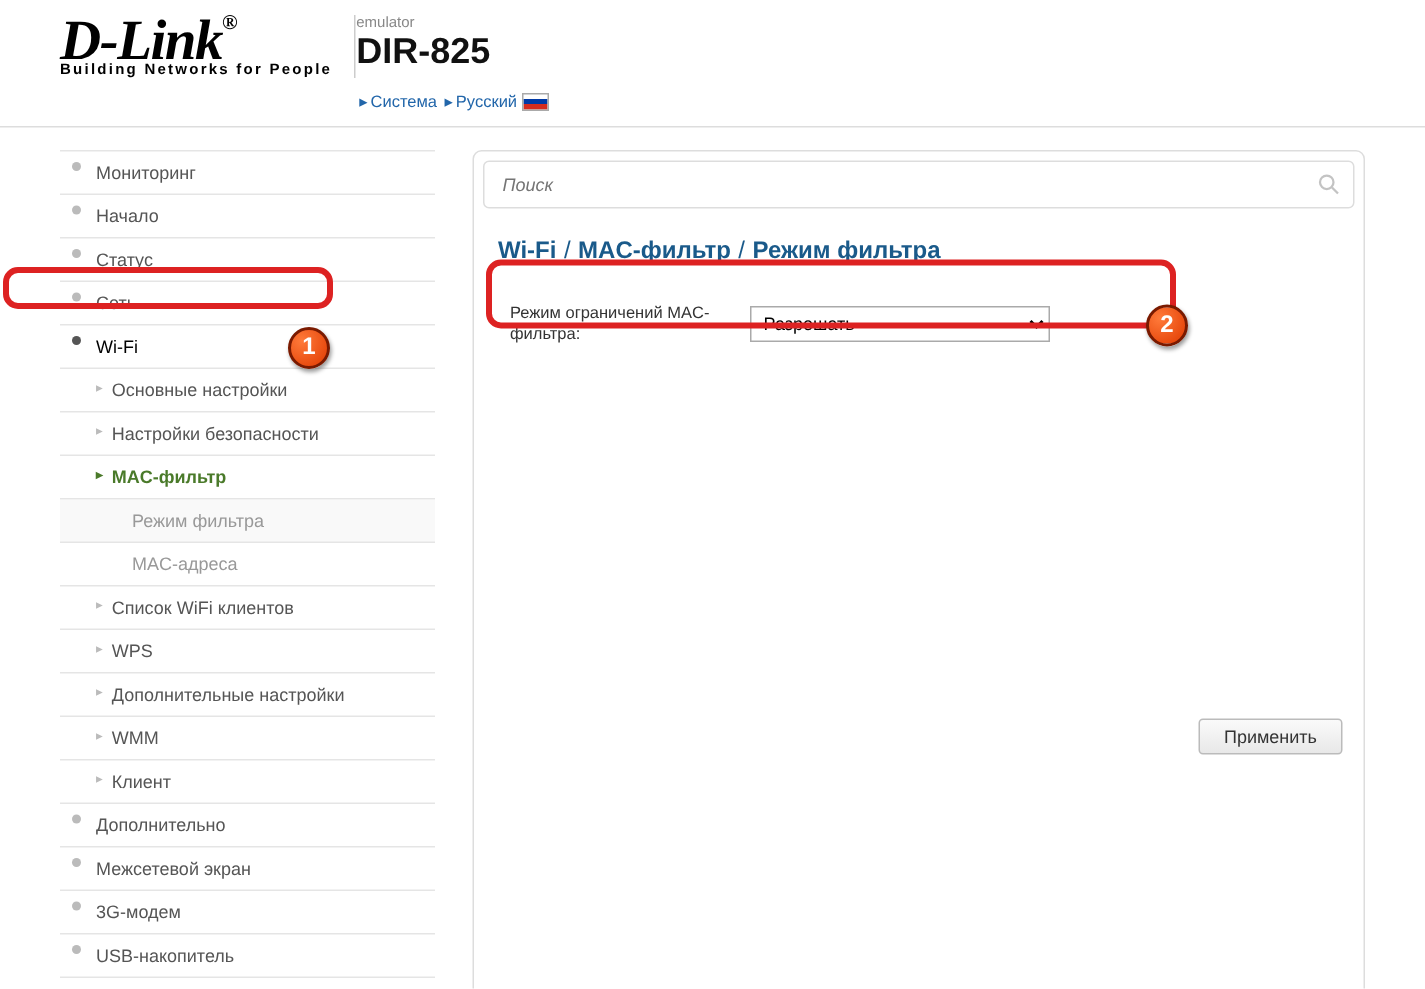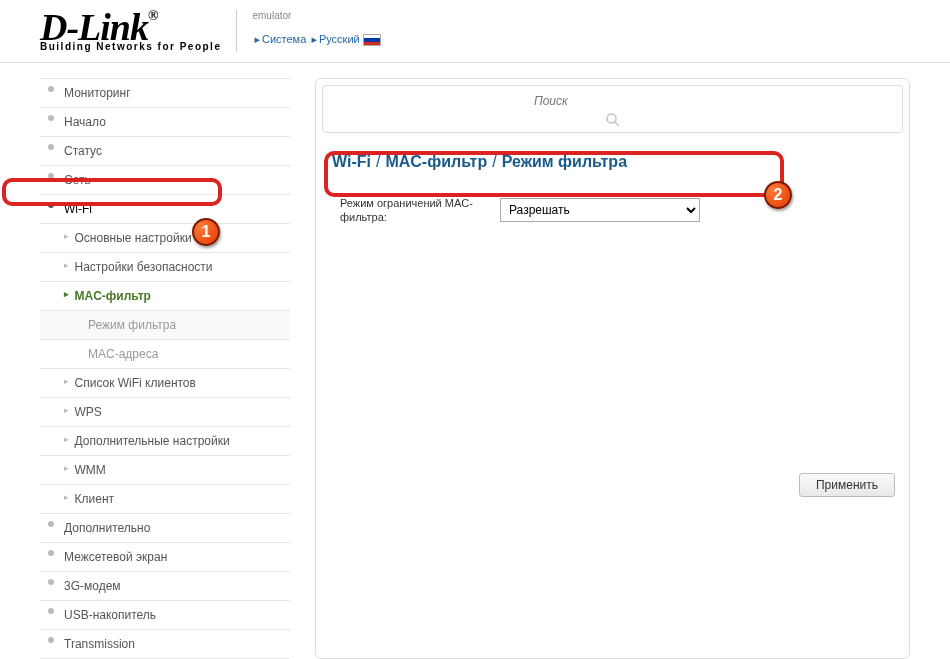--- a/index.html
+++ b/index.html
@@ -3,21 +3,21 @@
 <meta charset="utf-8">
 <style>
 * { box-sizing: border-box; margin: 0; padding: 0; }
 body { font-family: Arial, sans-serif; font-size: 12px; background: #fff; width: 950px; height: 659px; overflow: hidden; }
 
 .header { display: flex; align-items: flex-start; padding: 10px 0 10px 40px; border-bottom: 1px solid #ddd; }
 .logo-area { padding-right: 15px; border-right: 1px solid #ccc; }
 .logo-text { font-family: Georgia, 'Times New Roman', serif; font-weight: bold; font-size: 38px; letter-spacing: -1px; color: #000; line-height: 0.9; font-style: italic; }
 .logo-reg { font-size: 14px; vertical-align: top; }
 .logo-sub { font-size: 10px; font-weight: bold; color: #000; letter-spacing: 1.5px; margin-top: -3px; }
-.title-area { padding-left: 15px; }
+.title-area { }
 .emulator { font-size: 10px; color: #888; }
 .model { font-size: 24px; font-weight: bold; color: #111; }
 .breadcrumb { font-size: 11px; color: #888; margin-top: 12px; }
 .breadcrumb span { color: #2266aa; }
 .bc-sep { color: #999; margin: 0 2px; }
 .flag { display: inline-block; width: 18px; height: 12px; vertical-align: middle; background: linear-gradient(to bottom, #fff 33%, #0039a6 33%, #0039a6 66%, #d52b1e 66%); border: 1px solid #aaa; }
 
 .container { display: flex; padding: 0 40px; gap: 25px; margin-top: 15px; }
 .sidebar { width: 250px; flex-shrink: 0; }
 .nav-list { list-style: none; border-top: 1px solid #e5e5e5; }
@@ -26,21 +26,21 @@
 .nav-item.expanded .bullet { background: #555; }
 .nav-item.expanded { color: #000; }
 .sub1 { padding-left: 24px; }
 .sub1 .arrow { color: #bbb; margin-right: 6px; font-size: 9px; }
 .sub2 { padding-left: 48px; color: #999; }
 .nav-item.active { background: #fff; color: #4a7a2a; font-weight: bold; position: relative; }
 .nav-item.highlighted { background: #f9f9f9; }
 .sub1.active .arrow { color: #4a7a2a; }
 
 .main { flex: 1; border: 1px solid #ddd; border-radius: 6px; padding: 6px; position: relative; }
-.search-box { border: 1px solid #ddd; border-radius: 4px; padding: 4px 8px; display: flex; align-items: center; margin-bottom: 15px; flex-direction: column; }
+.search-box { border: 1px solid #ddd; border-radius: 4px; padding: 4px 8px; display: flex; align-items: center; margin-bottom: 15px; }
 .search-input { border: none; outline: none; flex: 1; font-size: 12px; font-style: italic; color: #999; padding: 4px; background: transparent; }
 .search-icon { width: 16px; height: 16px; opacity: 0.5; }
 .crumb-title { color: #1a5a8a; font-size: 16px; font-weight: bold; padding: 5px 10px 15px 10px; }
 .crumb-title .slash { margin: 0 5px; font-weight: normal; }
 
 .form-row { display: flex; align-items: center; padding: 10px 18px; gap: 20px; }
 .form-label { width: 140px; color: #333; font-size: 11px; line-height: 1.3; }
 .form-select { width: 200px; padding: 3px 4px; font-size: 12px; border: 1px solid #aaa; background: #fff; }
 
 .apply-row { text-align: right; margin-top: 230px; padding: 8px; }
@@ -52,20 +52,21 @@
 </head>
 <body>
 
 <div class="header">
   <div class="logo-area">
     <div class="logo-text"><span>D-Link</span><span class="logo-reg">®</span></div>
     <div class="logo-sub">Building Networks for People</div>
   </div>
   <div class="title-area">
     <div class="emulator">emulator</div>
+    <div class="model">DIR-825</div>
     <div class="breadcrumb">
       <span class="bc-sep">▸</span><span>Система</span>
       <span class="bc-sep">▸</span><span>Русский</span>
       <span class="flag"></span>
     </div>
   </div>
 </div>
 
 <div class="container">
   <div class="sidebar">

